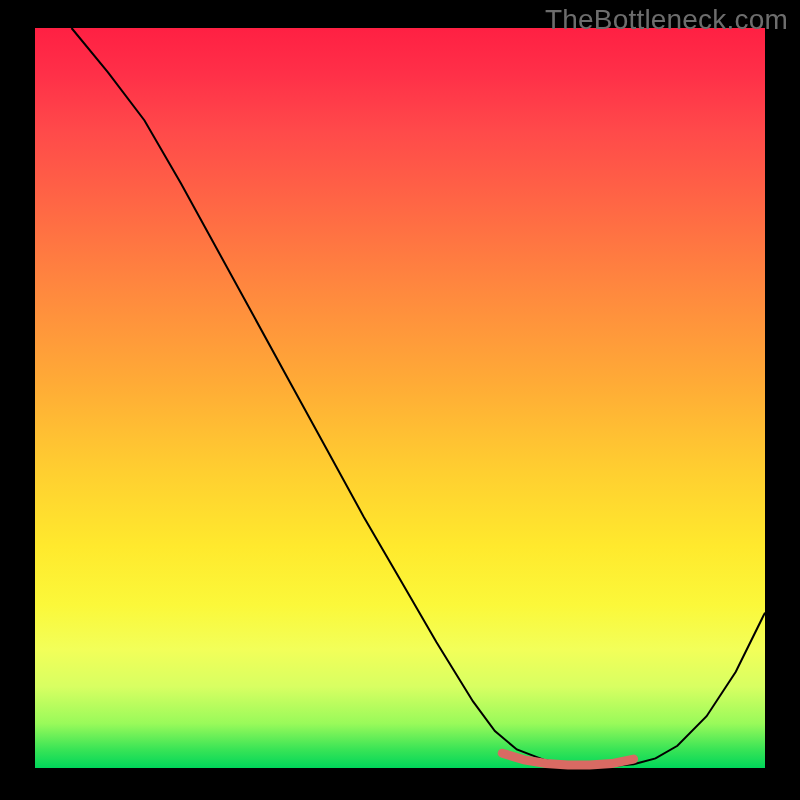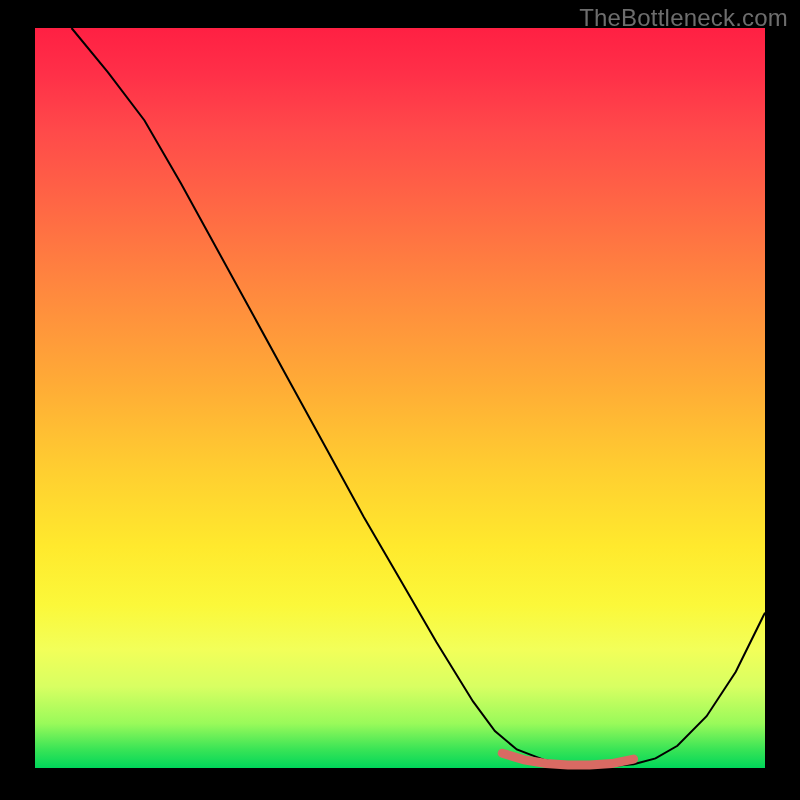--- a/index.html
+++ b/index.html
@@ -15,21 +15,21 @@
     position: relative;
     width: 800px;
     height: 800px;
     background: #000;
   }
   .watermark {
     position: absolute;
     top: 4px;
     right: 12px;
     color: #6d6d6d;
-    font-size: 24px;
+    font-size: 28px;
     font-weight: 500;
     letter-spacing: 0.2px;
     z-index: 10;
   }
   .plot-area {
     position: absolute;
     left: 35px;
     top: 28px;
     width: 730px;
     height: 740px;

